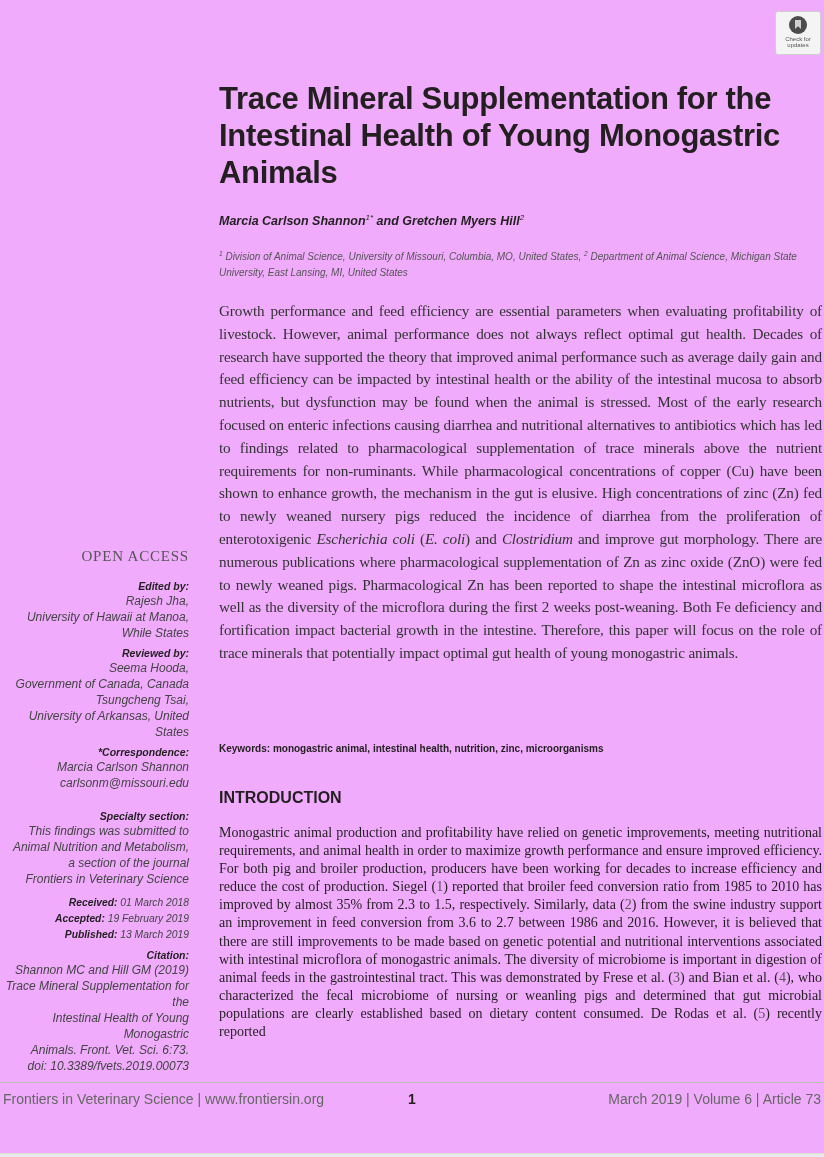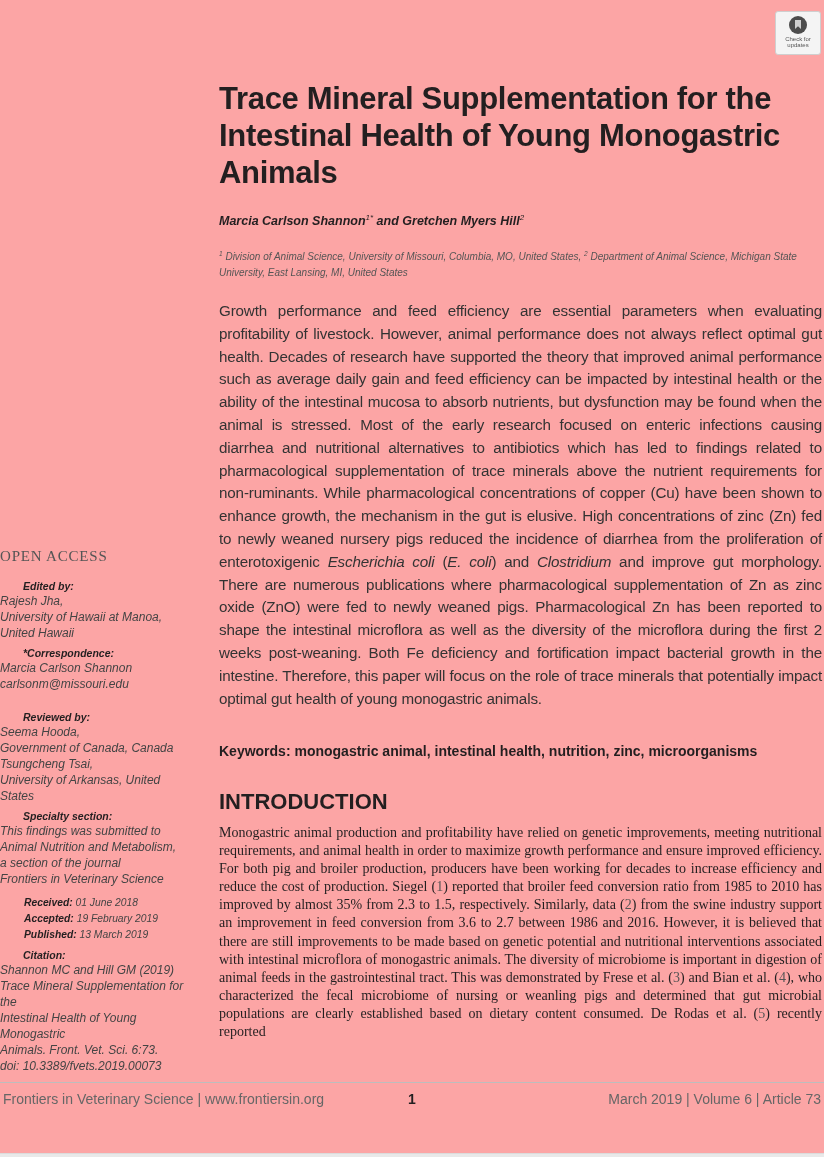--- a/index.html
+++ b/index.html
@@ -1,37 +1,37 @@
 <!DOCTYPE html>
 <html><head>
 <meta charset="utf-8">
 <style>
   html, body { margin: 0; padding: 0; background: #ffffff; }
   body { width: 824px; height: 1157px; position: relative; overflow: hidden; color: #231f20; }
-  .page { position: absolute; left: 0; top: 0; width: 824px; height: 1153px; background: #fca5a5; }
+  .page { position: absolute; left: 0; top: 0; width: 824px; height: 1153px; background: #f0abfc; }
   .bottom-band { position: absolute; left: 0; top: 1153px; width: 824px; height: 4px; background: #e9e9e9; border-top: 1px solid #dcdcdc; }
 
   .crossmark { position: absolute; left: 775px; top: 11px; width: 44px; height: 42px; border: 1px solid #cfcfcf; border-radius: 3px; background: #f4f4f4; display: flex; flex-direction: column; align-items: center; }
   .crossmark .badge { margin-top: 4px; width: 18px; height: 18px; border-radius: 50%; background: #4c4c4c; position: relative; }
   .crossmark .badge::after { content: ""; position: absolute; left: 6px; top: 4px; width: 6px; height: 9px; background: #cfcfcf; clip-path: polygon(0 0, 100% 0, 100% 100%, 50% 70%, 0 100%); }
   .crossmark .cm-text { font-family: "Liberation Sans", sans-serif; font-size: 6px; line-height: 6px; color: #555; text-align: center; margin-top: 2px; }
 
   .title { position: absolute; left: 219px; top: 80px; width: 590px; font-family: "Liberation Sans", sans-serif; font-weight: bold; font-size: 31px; line-height: 37px; color: #231f20; letter-spacing: -0.3px; margin: 0; }
   .authors { position: absolute; left: 219px; top: 213px; font-family: "Liberation Sans", sans-serif; font-style: italic; font-weight: bold; font-size: 12.5px; color: #231f20; }
   .authors sup { font-size: 8px; font-weight: normal; }
   .affil { position: absolute; left: 219px; top: 246px; width: 600px; font-family: "Liberation Sans", sans-serif; font-style: italic; font-size: 10px; line-height: 16px; color: #555; }
   .affil sup { font-size: 6.5px; }
 
-  .abstract { position: absolute; left: 219px; top: 300px; width: 603px; font-family: Liberation Sans, sans-serif; font-size: 15.2px; line-height: 22.8px; color: #333; text-align: justify; margin: 0; letter-spacing: -0.15px; }
-  .keywords { position: absolute; left: 219px; top: 743px; font-family: "Liberation Sans", sans-serif; font-weight: bold; font-size: 14px; color: #231f20; }
-  .intro-heading { position: absolute; left: 219px; top: 789px; font-family: "Liberation Sans", sans-serif; font-weight: bold; font-size: 22px; color: #231f20; margin: 0; }
+  .abstract { position: absolute; left: 219px; top: 300px; width: 603px; font-family: Liberation Serif, serif; font-size: 15.2px; line-height: 22.8px; color: #333; text-align: justify; margin: 0; letter-spacing: -0.15px; }
+  .keywords { position: absolute; left: 219px; top: 743px; font-family: "Liberation Sans", sans-serif; font-weight: bold; font-size: 10px; color: #231f20; }
+  .intro-heading { position: absolute; left: 219px; top: 789px; font-family: "Liberation Sans", sans-serif; font-weight: bold; font-size: 16px; color: #231f20; margin: 0; }
   .body-text { position: absolute; left: 219px; top: 824px; width: 603px; font-family: "Liberation Serif", serif; font-size: 14px; line-height: 18.1px; color: #231f20; text-align: justify; margin: 0; }
   .ref { color: #555; }
 
-  .sidebar { position: absolute; left: 0; top: 548px; width: 189px; font-family: "Liberation Sans", sans-serif; }
+  .sidebar { position: absolute; left: 0; top: 548px; width: 189px; text-align: right; font-family: "Liberation Sans", sans-serif; }
   .open-access { font-family: "Liberation Serif", serif; font-size: 15px; letter-spacing: 0.8px; color: #555; margin-bottom: 14px; }
   .sb-head { font-weight: bold; font-style: italic; font-size: 10.5px; color: #231f20; line-height: 14px; padding-left: 23px; }
   .sb-line { font-style: italic; font-size: 12px; color: #444; line-height: 16px; }
   .sb-group { margin-bottom: 5px; }
   .sb-date { font-style: italic; font-size: 10.3px; color: #444; line-height: 16px; }
   .sb-date b { color: #231f20; margin-left: 24px; }
 
   .footer-rule { position: absolute; left: 0; top: 1082px; width: 824px; height: 1px; background: #bdbdbd; }
   .footer { position: absolute; top: 1091px; font-family: "Liberation Sans", sans-serif; font-size: 14px; color: #666; }
   .footer-left { left: 3px; }
@@ -72,47 +72,47 @@
 
   <p class="body-text"><span>Monogastric animal production and profitability have relied on genetic improvements, meeting nutritional requirements, and animal health in order to maximize growth performance and ensure improved efficiency. For both pig and broiler production, producers have been working for decades to increase efficiency and reduce the cost of production. Siegel (</span><a class="ref">1</a><span>) reported that broiler feed conversion ratio from 1985 to 2010 has improved by almost 35% from 2.3 to 1.5, respectively. Similarly, data (</span><a class="ref">2</a><span>) from the swine industry support an improvement in feed conversion from 3.6 to 2.7 between 1986 and 2016. However, it is believed that there are still improvements to be made based on genetic potential and nutritional interventions associated with intestinal microflora of monogastric animals. The diversity of microbiome is important in digestion of animal feeds in the gastrointestinal tract. This was demonstrated by Frese et al. (</span><a class="ref">3</a><span>) and Bian et al. (</span><a class="ref">4</a><span>), who characterized the fecal microbiome of nursing or weanling pigs and determined that gut microbial populations are clearly established based on dietary content consumed. De Rodas et al. (</span><a class="ref">5</a><span>) recently reported</span></p>
 
   <div class="sidebar">
     <div class="open-access">OPEN ACCESS</div>
 
     <div class="sb-group">
       <div class="sb-head">Edited by:</div>
       <div class="sb-line">Rajesh Jha,</div>
       <div class="sb-line">University of Hawaii at Manoa,</div>
-      <div class="sb-line">United Hawaii</div>
-    </div>
-
-    <div class="sb-group" style="margin-bottom:18px">
-      <div class="sb-head">*Correspondence:</div>
-      <div class="sb-line">Marcia Carlson Shannon</div>
-      <div class="sb-line">carlsonm@missouri.edu</div>
+      <div class="sb-line">While States</div>
     </div>
 
     <div class="sb-group">
       <div class="sb-head">Reviewed by:</div>
       <div class="sb-line">Seema Hooda,</div>
       <div class="sb-line">Government of Canada, Canada</div>
       <div class="sb-line">Tsungcheng Tsai,</div>
       <div class="sb-line">University of Arkansas, United States</div>
+    </div>
+
+    <div class="sb-group" style="margin-bottom:18px">
+      <div class="sb-head">*Correspondence:</div>
+      <div class="sb-line">Marcia Carlson Shannon</div>
+      <div class="sb-line">carlsonm@missouri.edu</div>
     </div>
 
     <div class="sb-group" style="margin-bottom:8px">
       <div class="sb-head">Specialty section:</div>
       <div class="sb-line">This findings was submitted to</div>
       <div class="sb-line">Animal Nutrition and Metabolism,</div>
       <div class="sb-line">a section of the journal</div>
       <div class="sb-line">Frontiers in Veterinary Science</div>
     </div>
 
     <div class="sb-group">
-      <div class="sb-date"><b>Received:</b> <span>01 June 2018</span></div>
+      <div class="sb-date"><b>Received:</b> <span>01 March 2018</span></div>
       <div class="sb-date"><b>Accepted:</b> <span>19 February 2019</span></div>
       <div class="sb-date"><b>Published:</b> <span>13 March 2019</span></div>
     </div>
 
     <div class="sb-group">
       <div class="sb-head">Citation:</div>
       <div class="sb-line">Shannon MC and Hill GM (2019)</div>
       <div class="sb-line">Trace Mineral Supplementation for the</div>
       <div class="sb-line">Intestinal Health of Young Monogastric</div>
       <div class="sb-line">Animals. Front. Vet. Sci. 6:73.</div>

